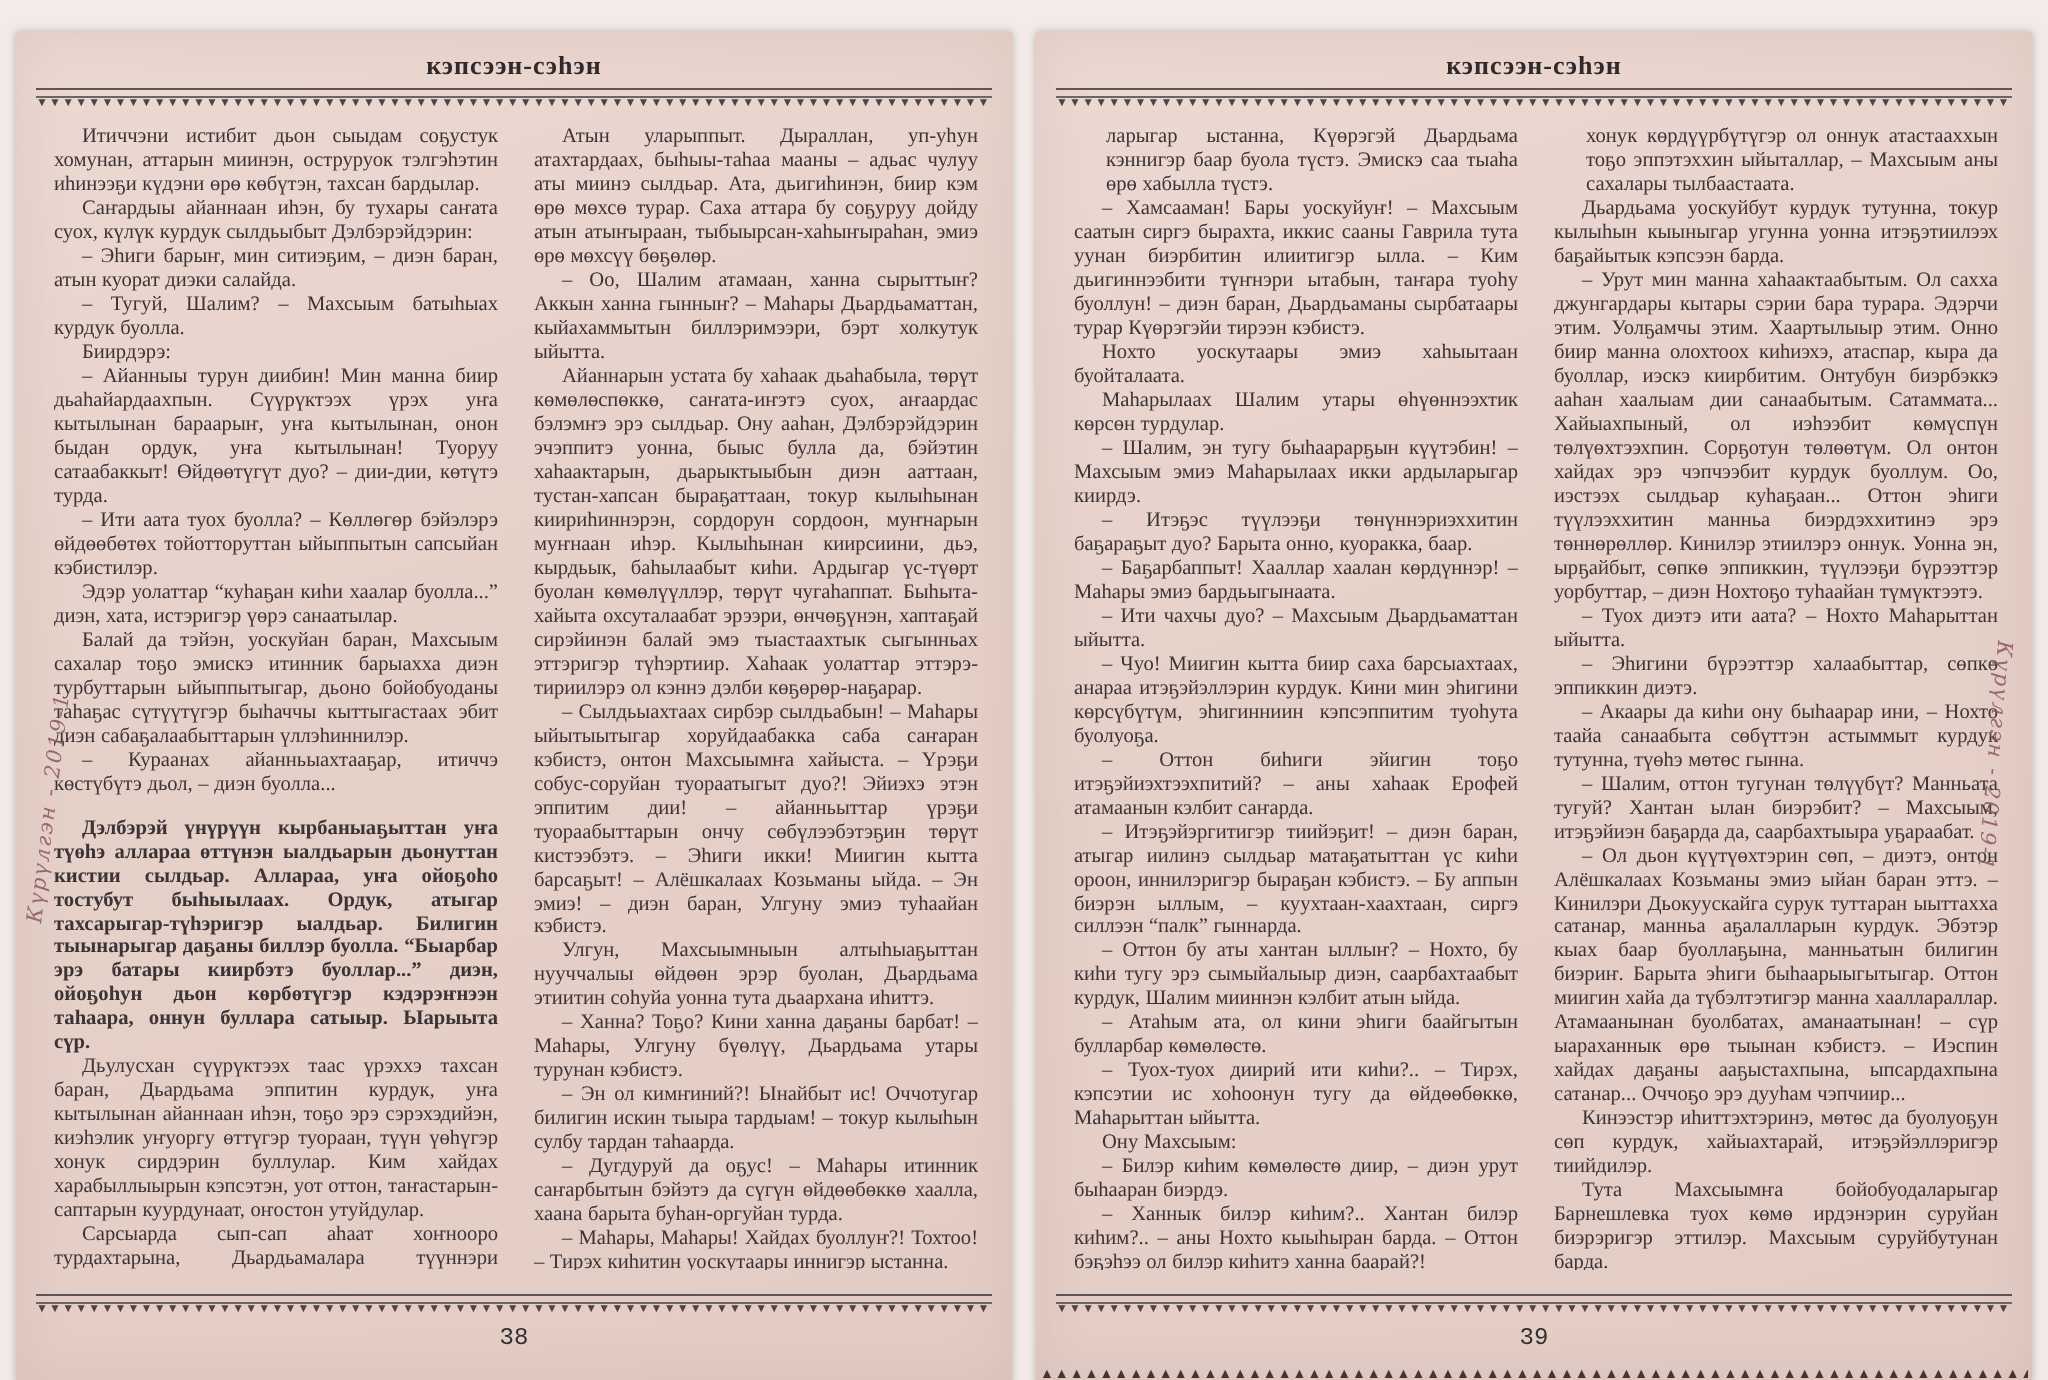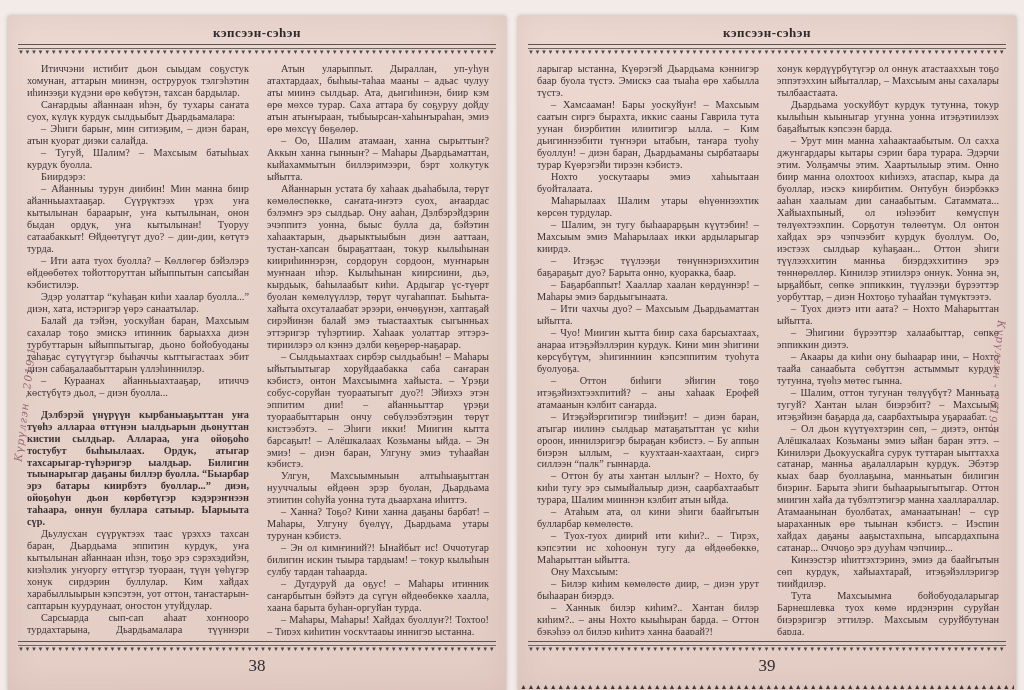--- a/index.html
+++ b/index.html
@@ -32,27 +32,27 @@
   .body-area{
     display:flex;gap:18px;padding:6px 17px 0 19px;
   }
   .col{
     width:50%;height:572px;overflow:hidden;text-align:justify;
   }
   .para{
     margin:0;font-size:10.3px;line-height:1.165;text-indent:14px;
     word-spacing:.2px;
   }
-  .para.cont{text-indent:0;}
+  .para.cont{text-indent:0;margin-left:16px;}
   .para.gap{margin-top:10px;font-weight:bold;}
   .footer{
     position:absolute;left:0;right:0;bottom:16px;
   }
   .page-number{
-    text-align:center;font-size:17px;margin-top:2px;color:#332d30;
+    text-align:center;font-size:12px;margin-top:2px;color:#332d30;font-family:Liberation Mono, monospace;
   }
   .margin-note{
     position:absolute;font-style:italic;font-size:10.5px;color:#8a5663;
     font-family:"DejaVu Serif", serif;white-space:nowrap;opacity:.85;
     letter-spacing:1px;
   }
   .margin-note.left{left:-52px;top:370px;transform:rotate(-83deg);width:140px;}
   .margin-note.right{right:-50px;top:368px;transform:rotate(95deg);width:140px;}
   .edge-fringe{
     position:absolute;bottom:0;left:0;right:0;height:9px;line-height:8px;
@@ -63,25 +63,25 @@
 </head>
 <body>
 
 <div class="page page-left">
   <div class="page-header">кэпсээн-сэһэн</div>
   <div class="rule"></div>
   <div class="fringe">▼▼▼▼▼▼▼▼▼▼▼▼▼▼▼▼▼▼▼▼▼▼▼▼▼▼▼▼▼▼▼▼▼▼▼▼▼▼▼▼▼▼▼▼▼▼▼▼▼▼▼▼▼▼▼▼▼▼▼▼▼▼▼▼▼▼▼▼▼▼▼▼▼▼▼▼▼▼▼▼▼▼▼▼▼▼▼▼▼▼▼▼▼▼▼▼▼▼▼▼▼▼▼▼▼▼▼▼▼▼▼▼▼▼▼▼▼▼▼▼▼▼▼▼▼▼▼▼▼▼▼▼▼▼▼▼▼▼▼▼▼▼▼▼▼▼▼▼▼▼▼▼▼▼▼▼▼▼▼▼</div>
   <div class="body-area">
     <div class="col">
         <p class="para">Итиччэни истибит дьон сыыдам соҕустук хомунан, аттарын миинэн, оструруок тэлгэһэтин иһинээҕи күдэни өрө көбүтэн, тахсан бардылар.</p>
-        <p class="para">Саҥардыы айаннаан иһэн, бу тухары саҥата суох, күлүк курдук сылдьыбыт Дьардьамалара:</p>
+        <p class="para">Саҥардыы айаннаан иһэн, бу тухары саҥата суох, күлүк курдук сылдьыбыт Дэлбэрэйдэрин:</p>
         <p class="para">– Эһиги барыҥ, мин ситиэҕим, – диэн баран, атын куорат диэки салайда.</p>
         <p class="para">– Тугуй, Шалим? – Махсыым батыһыах курдук буолла.</p>
         <p class="para">Биирдэрэ:</p>
-        <p class="para">– Айанныы турун диибин! Мин манна биир айанньыахтааҕар. Сүүрүктээх үрэх уҥа кытылынан бараарыҥ, уҥа кытылынан, онон быдан ордук, уҥа кытылынан! Туоруу сатаабаккыт! Өйдөөтүгүт дуо? – дии-дии, көтүтэ турда.</p>
+        <p class="para">– Айанныы турун диибин! Мин манна биир дьаһайардаахпын. Сүүрүктээх үрэх уҥа кытылынан бараарыҥ, уҥа кытылынан, онон быдан ордук, уҥа кытылынан! Туоруу сатаабаккыт! Өйдөөтүгүт дуо? – дии-дии, көтүтэ турда.</p>
         <p class="para">– Ити аата туох буолла? – Көллөгөр бэйэлэрэ өйдөөбөтөх тойотторуттан ыйыппытын сапсыйан кэбистилэр.</p>
         <p class="para">Эдэр уолаттар “куһаҕан киһи хаалар буолла...” диэн, хата, истэригэр үөрэ санаатылар.</p>
         <p class="para">Балай да тэйэн, уоскуйан баран, Махсыым сахалар тоҕо эмискэ итинник барыахха диэн турбуттарын ыйыппытыгар, дьоно бойобуоданы таһаҕас сүтүүтүгэр быһаччы кыттыгастаах эбит диэн сабаҕалаабыттарын үллэһиннилэр.</p>
         <p class="para">– Кураанах айанньыахтааҕар, итиччэ көстүбүтэ дьол, – диэн буолла...</p>
         <p class="para gap">Дэлбэрэй үнүрүүн кырбаныаҕыттан уҥа түөһэ аллараа өттүнэн ыалдьарын дьонуттан кистии сылдьар. Аллараа, уҥа ойоҕоһо тостубут быһыылаах. Ордук, атыгар тахсарыгар-түһэригэр ыалдьар. Билигин тыынарыгар даҕаны биллэр буолла. “Быарбар эрэ батары киирбэтэ буоллар...” диэн, ойоҕоһун дьон көрбөтүгэр кэдэрэҥнээн таһаара, оннун буллара сатыыр. Ыарыыта сүр.</p>
         <p class="para">Дьулусхан сүүрүктээх таас үрэххэ тахсан баран, Дьардьама эппитин курдук, уҥа кытылынан айаннаан иһэн, тоҕо эрэ сэрэхэдийэн, киэһэлик уҥуоргу өттүгэр туораан, түүн үөһүгэр хонук сирдэрин буллулар. Ким хайдах харабыллыырын кэпсэтэн, уот оттон, таҥастарын-саптарын куурдунаат, оҥостон утуйдулар.</p>
         <p class="para">Сарсыарда сып-сап аһаат хоҥнооро турдахтарына, Дьардьамалара түүннэри айаннатан тиийэн кэллэ.</p>
         <p class="para">Эдэрдэр “баҕайы хаалар ини...” диэбит баҕа санаалара туйахтаах кыыл иннилэригэр кэлэн, хорус гына түһээтин кытары онтон үргүбүт курдук сүтэн, симэлийэн хаалла.</p>
       </div>
     <div class="col">
@@ -114,37 +114,37 @@
         <p class="para">– Хамсааман! Бары уоскуйуҥ! – Махсыым саатын сиргэ бырахта, иккис сааны Гаврила тута уунан биэрбитин илиитигэр ылла. – Ким дьигиннээбити түҥнэри ытабын, таҥара туоһу буоллун! – диэн баран, Дьардьаманы сырбатаары турар Күөрэгэйи тирээн кэбистэ.</p>
         <p class="para">Нохто уоскутаары эмиэ хаһыытаан буойталаата.</p>
         <p class="para">Маһарылаах Шалим утары өһүөннээхтик көрсөн турдулар.</p>
         <p class="para">– Шалим, эн тугу быһаарарҕын күүтэбин! – Махсыым эмиэ Маһарылаах икки ардыларыгар киирдэ.</p>
         <p class="para">– Итэҕэс түүлээҕи төнүннэриэххитин баҕараҕыт дуо? Барыта онно, куоракка, баар.</p>
         <p class="para">– Баҕарбаппыт! Хааллар хаалан көрдүннэр! – Маһары эмиэ бардьыгынаата.</p>
         <p class="para">– Ити чахчы дуо? – Махсыым Дьардьаматтан ыйытта.</p>
         <p class="para">– Чуо! Миигин кытта биир саха барсыахтаах, анараа итэҕэйэллэрин курдук. Кини мин эһигини көрсүбүтүм, эһигинниин кэпсэппитим туоһута буолуоҕа.</p>
         <p class="para">– Оттон биһиги эйигин тоҕо итэҕэйиэхтээхпитий? – аны хаһаак Ерофей атамаанын кэлбит саҥарда.</p>
         <p class="para">– Итэҕэйэргитигэр тиийэҕит! – диэн баран, атыгар иилинэ сылдьар матаҕатыттан үс киһи ороон, иннилэригэр быраҕан кэбистэ. – Бу аппын биэрэн ыллым, – куухтаан-хаахтаан, сиргэ силлээн “палк” гыннарда.</p>
-        <p class="para">– Оттон бу аты хантан ыллыҥ? – Нохто, бу киһи тугу эрэ сымыйалыыр диэн, саарбахтаабыт турара, Шалим мииннэн кэлбит атын ыйда.</p>
+        <p class="para">– Оттон бу аты хантан ыллыҥ? – Нохто, бу киһи тугу эрэ сымыйалыыр диэн, саарбахтаабыт курдук, Шалим мииннэн кэлбит атын ыйда.</p>
         <p class="para">– Атаһым ата, ол кини эһиги баайгытын булларбар көмөлөстө.</p>
         <p class="para">– Туох-туох диирий ити киһи?.. – Тирэх, кэпсэтии ис хоһоонун тугу да өйдөөбөккө, Маһарыттан ыйытта.</p>
         <p class="para">Ону Махсыым:</p>
         <p class="para">– Билэр киһим көмөлөстө диир, – диэн урут быһааран биэрдэ.</p>
         <p class="para">– Ханнык билэр киһим?.. Хантан билэр киһим?.. – аны Нохто кыыһыран барда. – Оттон бэҕэһээ ол билэр киһитэ ханна баарай?!</p>
       </div>
     <div class="col">
         <p class="para cont">хонук көрдүүрбүтүгэр ол оннук атастааххын тоҕо эппэтэххин ыйыталлар, – Махсыым аны сахалары тылбаастаата.</p>
         <p class="para">Дьардьама уоскуйбут курдук тутунна, токур кылыһын кыыныгар угунна уонна итэҕэтиилээх баҕайытык кэпсээн барда.</p>
         <p class="para">– Урут мин манна хаһаактаабытым. Ол сахха джунгардары кытары сэрии бара турара. Эдэрчи этим. Уолҕамчы этим. Хаартылыыр этим. Онно биир манна олохтоох киһиэхэ, атаспар, кыра да буоллар, иэскэ киирбитим. Онтубун биэрбэккэ ааһан хаалыам дии санаабытым. Сатаммата... Хайыахпыный, ол иэһээбит көмүспүн төлүөхтээхпин. Сорҕотун төлөөтүм. Ол онтон хайдах эрэ чэпчээбит курдук буоллум. Оо, иэстээх сылдьар куһаҕаан... Оттон эһиги түүлээххитин манньа биэрдэххитинэ эрэ төннөрөллөр. Кинилэр этиилэрэ оннук. Уонна эн, ырҕайбыт, сөпкө эппиккин, түүлээҕи бүрээттэр уорбуттар, – диэн Нохтоҕо туһаайан түмүктээтэ.</p>
         <p class="para">– Туох диэтэ ити аата? – Нохто Маһарыттан ыйытта.</p>
         <p class="para">– Эһигини бүрээттэр халаабыттар, сөпкө эппиккин диэтэ.</p>
         <p class="para">– Акаары да киһи ону быһаарар ини, – Нохто таайа санаабыта сөбүттэн астыммыт курдук тутунна, түөһэ мөтөс гынна.</p>
         <p class="para">– Шалим, оттон тугунан төлүүбүт? Манньата тугуй? Хантан ылан биэрэбит? – Махсыым, итэҕэйиэн баҕарда да, саарбахтыыра уҕараабат.</p>
         <p class="para">– Ол дьон күүтүөхтэрин сөп, – диэтэ, онтон Алёшкалаах Козьманы эмиэ ыйан баран эттэ. – Кинилэри Дьокуускайга сурук туттаран ыыттахха сатанар, манньа аҕалалларын курдук. Эбэтэр кыах баар буоллаҕына, манньатын билигин биэриҥ. Барыта эһиги быһаарыыгытыгар. Оттон миигин хайа да түбэлтэтигэр манна хааллараллар. Атамаанынан буолбатах, аманаатынан! – сүр ыараханнык өрө тыынан кэбистэ. – Иэспин хайдах даҕаны ааҕыстахпына, ыпсардахпына сатанар... Оччоҕо эрэ дууһам чэпчиир...</p>
-        <p class="para">Кинээстэр иһиттэхтэринэ, эмиэ да баайгытын сөп курдук, хайыахтарай, итэҕэйэллэригэр тиийдилэр.</p>
+        <p class="para">Кинээстэр иһиттэхтэринэ, мөтөс да буолуоҕун сөп курдук, хайыахтарай, итэҕэйэллэригэр тиийдилэр.</p>
         <p class="para">Тута Махсыымҥа бойобуодаларыгар Барнешлевка туох көмө ирдэнэрин суруйан биэрэригэр эттилэр. Махсыым суруйбутунан барда.</p>
       </div>
   </div>
   <div class="margin-note right">Күрүлгэн - 2019-1</div>
   <div class="footer">
     <div class="rule"></div>
     <div class="fringe">▼▼▼▼▼▼▼▼▼▼▼▼▼▼▼▼▼▼▼▼▼▼▼▼▼▼▼▼▼▼▼▼▼▼▼▼▼▼▼▼▼▼▼▼▼▼▼▼▼▼▼▼▼▼▼▼▼▼▼▼▼▼▼▼▼▼▼▼▼▼▼▼▼▼▼▼▼▼▼▼▼▼▼▼▼▼▼▼▼▼▼▼▼▼▼▼▼▼▼▼▼▼▼▼▼▼▼▼▼▼▼▼▼▼▼▼▼▼▼▼▼▼▼▼▼▼▼▼▼▼▼▼▼▼▼▼▼▼▼▼▼▼▼▼▼▼▼▼▼▼▼▼▼▼▼▼▼▼▼▼</div>
     <div class="page-number">39</div>
   </div>
   <div class="edge-fringe">▲▲▲▲▲▲▲▲▲▲▲▲▲▲▲▲▲▲▲▲▲▲▲▲▲▲▲▲▲▲▲▲▲▲▲▲▲▲▲▲▲▲▲▲▲▲▲▲▲▲▲▲▲▲▲▲▲▲▲▲▲▲▲▲▲▲▲▲▲▲▲▲▲▲▲▲▲▲▲▲▲▲▲▲▲▲▲▲▲▲▲▲▲▲▲▲▲▲▲▲▲▲▲▲▲▲▲▲▲▲▲▲▲▲▲▲▲▲▲▲▲▲▲▲▲▲▲▲▲▲▲▲▲▲▲▲▲▲▲▲▲▲▲▲▲▲▲▲▲▲▲▲▲▲▲▲▲▲▲▲</div>

